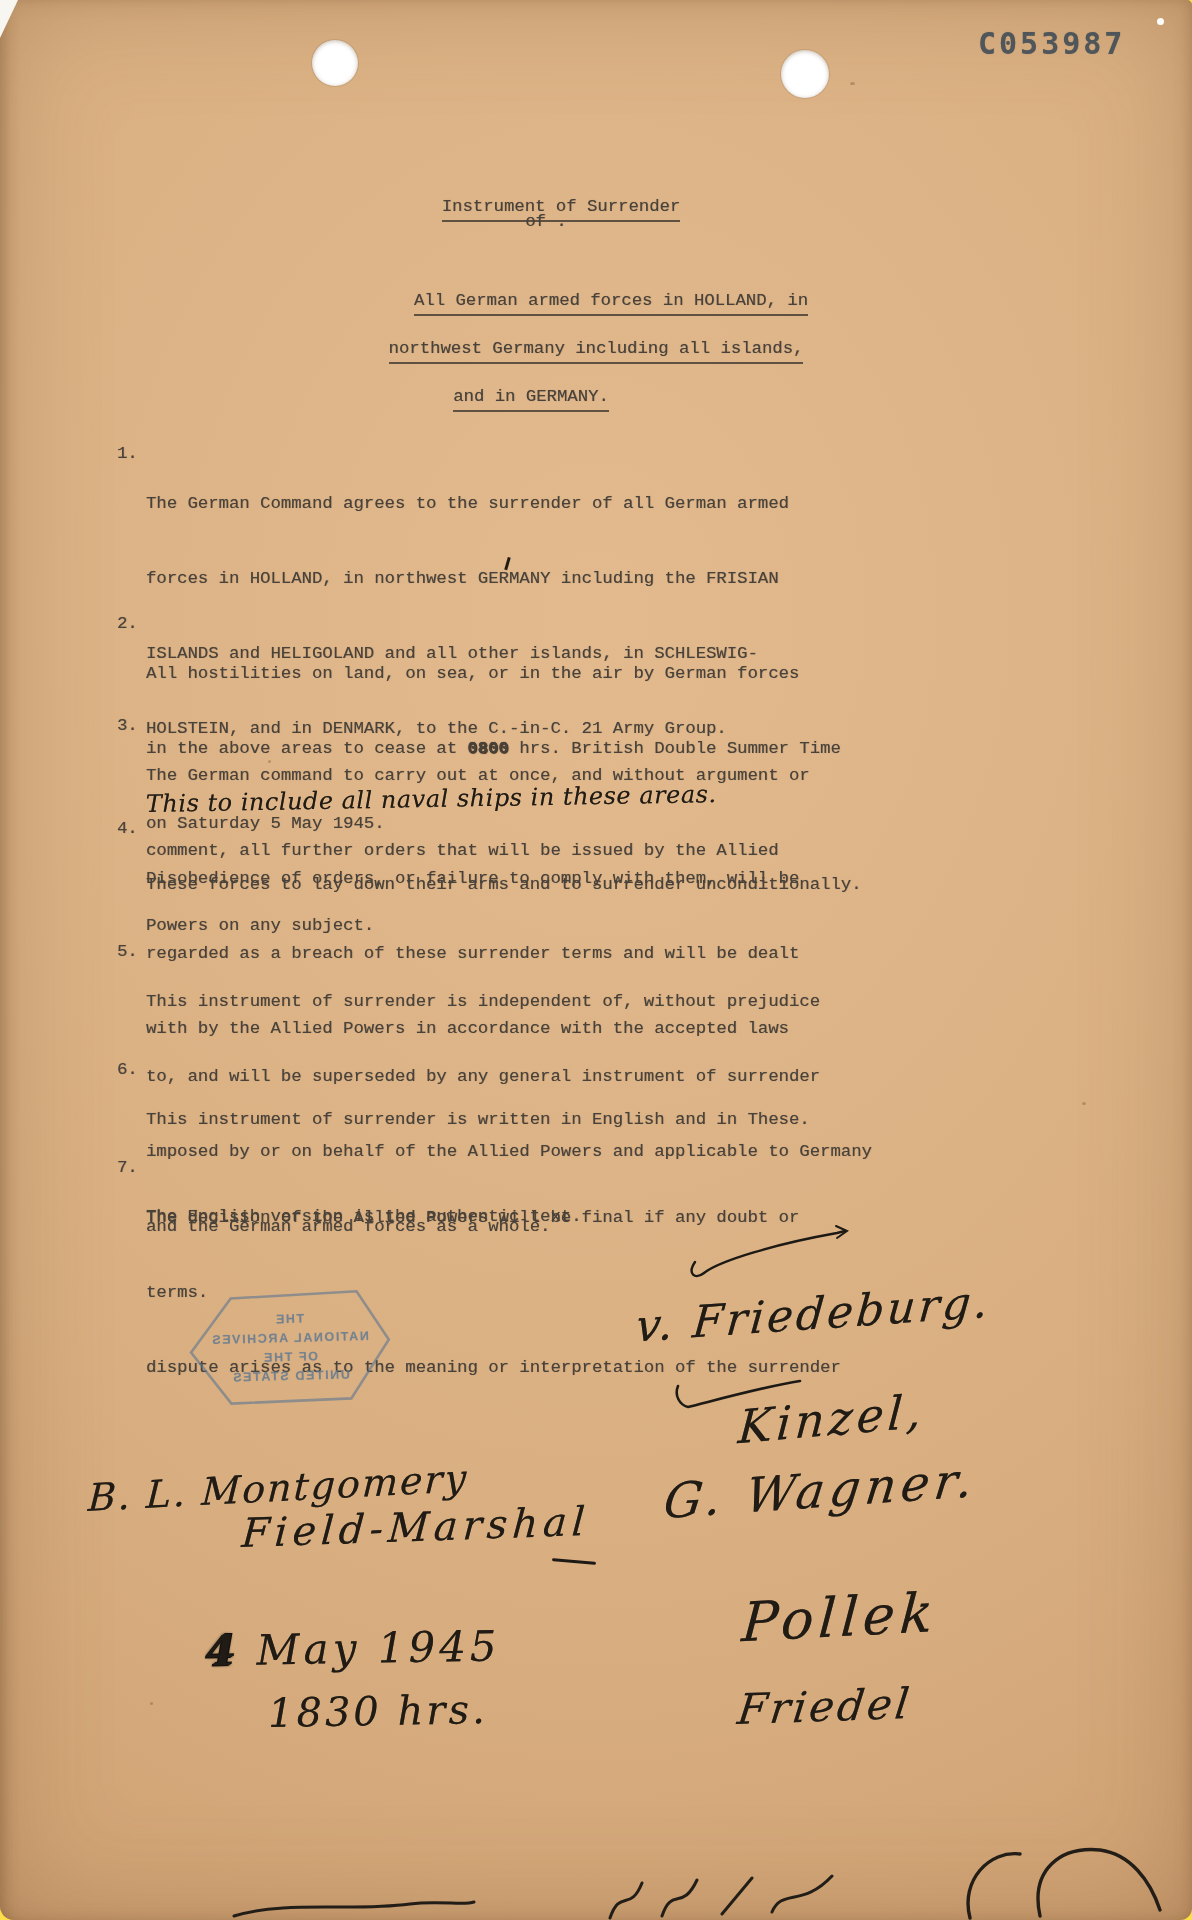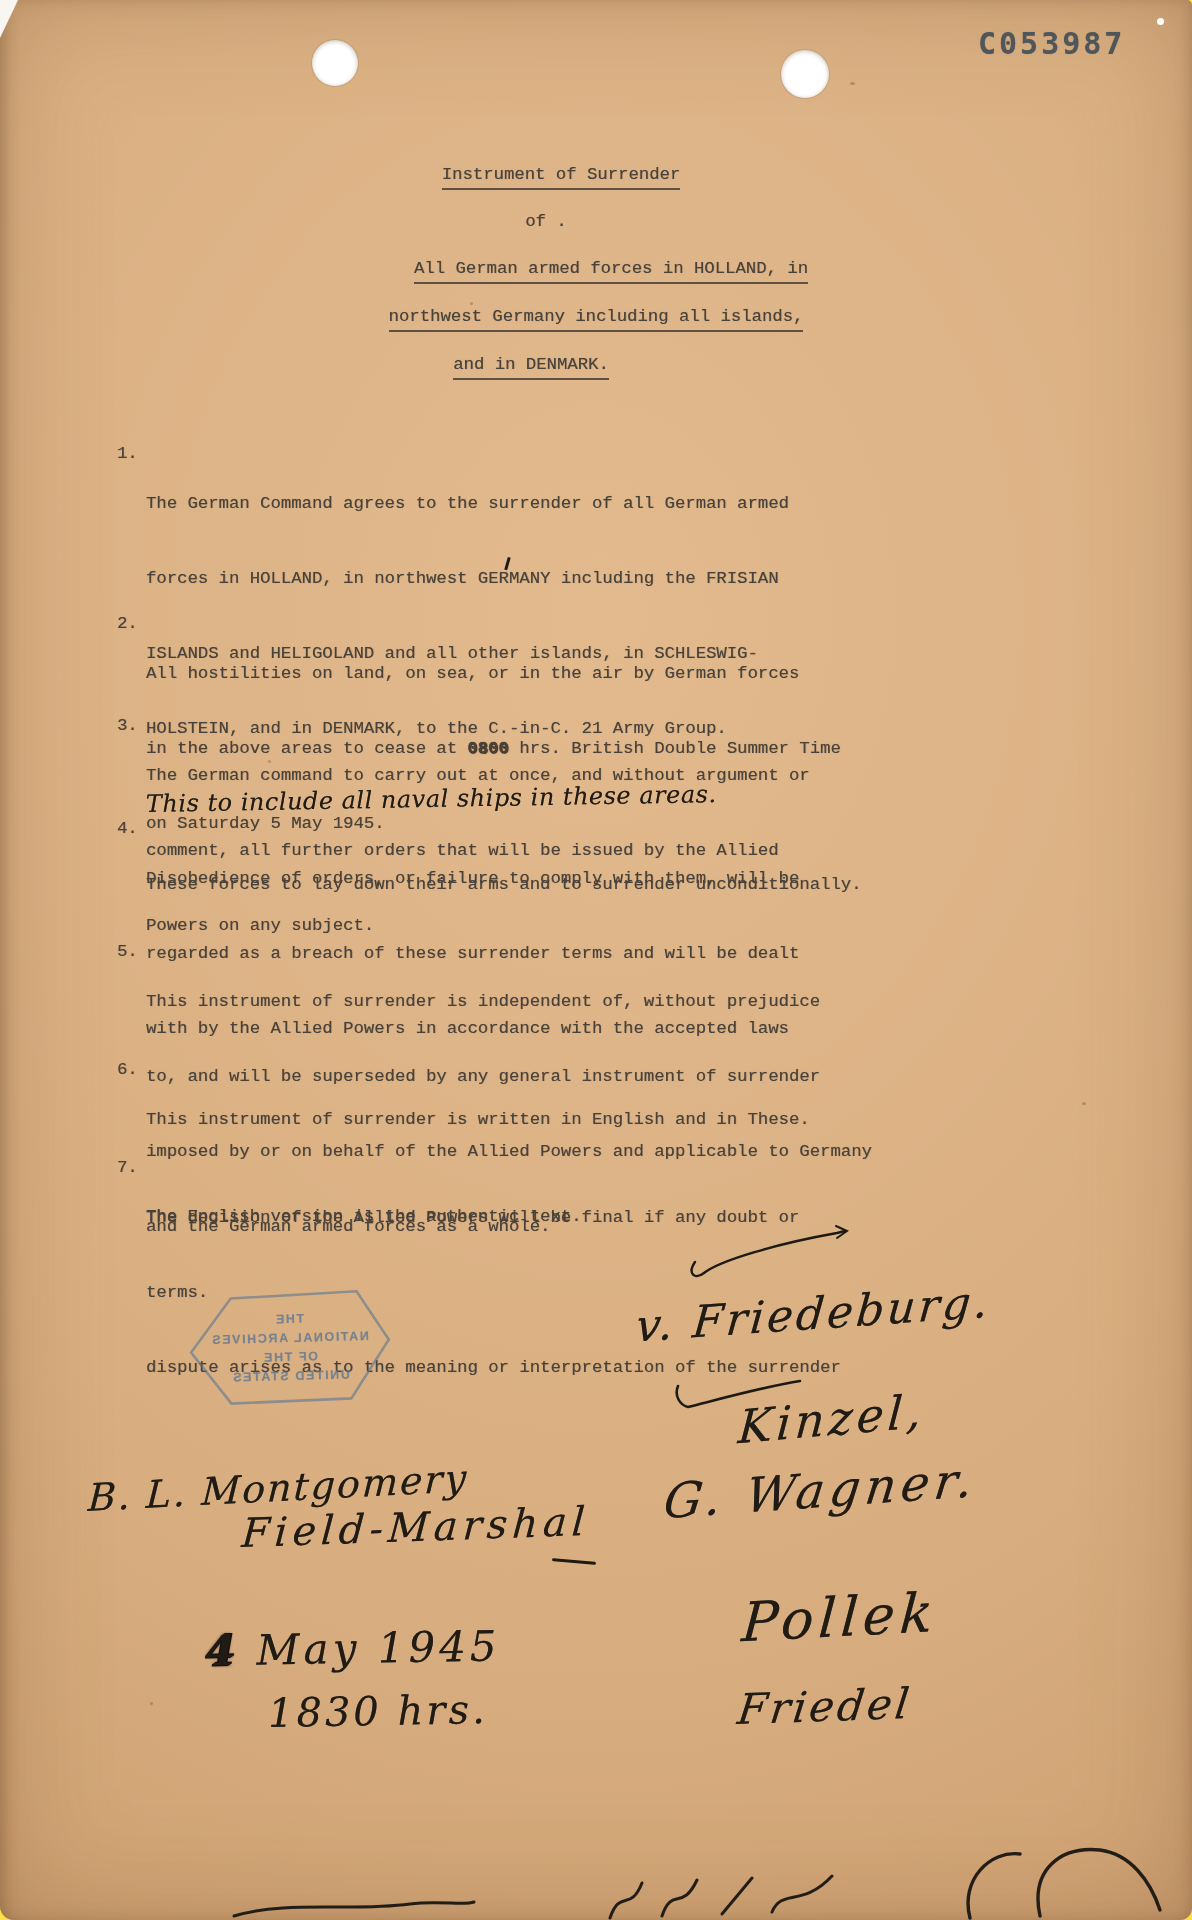--- a/index.html
+++ b/index.html
@@ -16,21 +16,21 @@
   .hole{position:absolute;border-radius:50%;background:#ffffff;
         box-shadow:inset 0 1px 4px rgba(90,60,30,.35), 0 0 0 1px rgba(150,115,80,.25);}
   .white-dot{position:absolute;border-radius:50%;background:#fdfdfb;}
 
   
   .typed{font-family:"Liberation Mono","DejaVu Sans Mono",monospace;
          font-size:17.3px;line-height:25px;color:#49423a;white-space:pre;
          text-shadow:0.4px 0.4px 0.7px rgba(73,64,54,.55);}
   .tline{position:absolute;width:100%;text-align:center;}
   .tline span{display:inline-block;}
-  .u span{border-bottom:2px solid rgba(73,64,54,.85);padding-bottom:1px;}
+  .u span{border-bottom:2px solid rgba(73,64,54,.85);padding-bottom:1px;margin-top:32px;}
   .para{position:absolute;left:0;top:0;}
   .pnum{position:absolute;left:117px;width:40px;}
   .plines{position:absolute;left:146px;}
   .pline{height:25px;}
   .timebold{font-weight:bold;text-shadow:0 0 1px #2c261f,0.6px 0.6px 0.8px rgba(40,33,26,.8);}
 
   
   .hand{font-family:"DejaVu Serif",serif;font-style:italic;color:#201c15;
         text-shadow:0 0 .6px rgba(32,28,21,.6);}
   .insertion{height:30px;font-size:24px;letter-spacing:.5px;transform:rotate(-1deg);
@@ -71,21 +71,21 @@
   <div class="speck" style="left:268px;top:760px;width:3px;height:3px;"></div>
   <div class="speck" style="left:1082px;top:1102px;width:4px;height:3px;"></div>
   <div class="speck" style="left:150px;top:1702px;width:3px;height:3px;"></div>
 
   <div class="ref">C053987</div>
 
   <div class="tline typed u" style="top:162px;transform:translateX(-35px);"><span>Instrument of Surrender</span></div>
   <div class="tline typed" style="top:209px;transform:translateX(-50px);"><span>of .</span></div>
   <div class="tline typed u" style="top:256px;transform:translateX(15px);"><span>All German armed forces in HOLLAND, in</span></div>
   <div class="tline typed u" style="top:304px;"><span>northwest Germany including all islands,</span></div>
-  <div class="tline typed u" style="top:352px;transform:translateX(-65px);"><span>and in DENMARK.</span></div>
+  <div class="tline typed u" style="top:352px;transform:translateX(-65px);"><span>and in GERMANY.</span></div>
 
   <div class="para" style="top:441px;">
     <div class="pnum typed">1.</div>
     <div class="plines typed">
       <div class="pline">The German Command agrees to the surrender of all German armed</div>
       <div class="pline">forces in HOLLAND, in northwest GERMANY including the FRISIAN</div>
       <div class="pline">ISLANDS and HELIGOLAND and all other islands, in SCHLESWIG-</div>
       <div class="pline">HOLSTEIN, and in DENMARK, to the C.-in-C. 21 Army Group.</div>
       <div class="insertion hand">This to include all naval ships in these areas.</div>
       <div class="pline">These forces to lay down their arms and to surrender unconditionally.</div>

